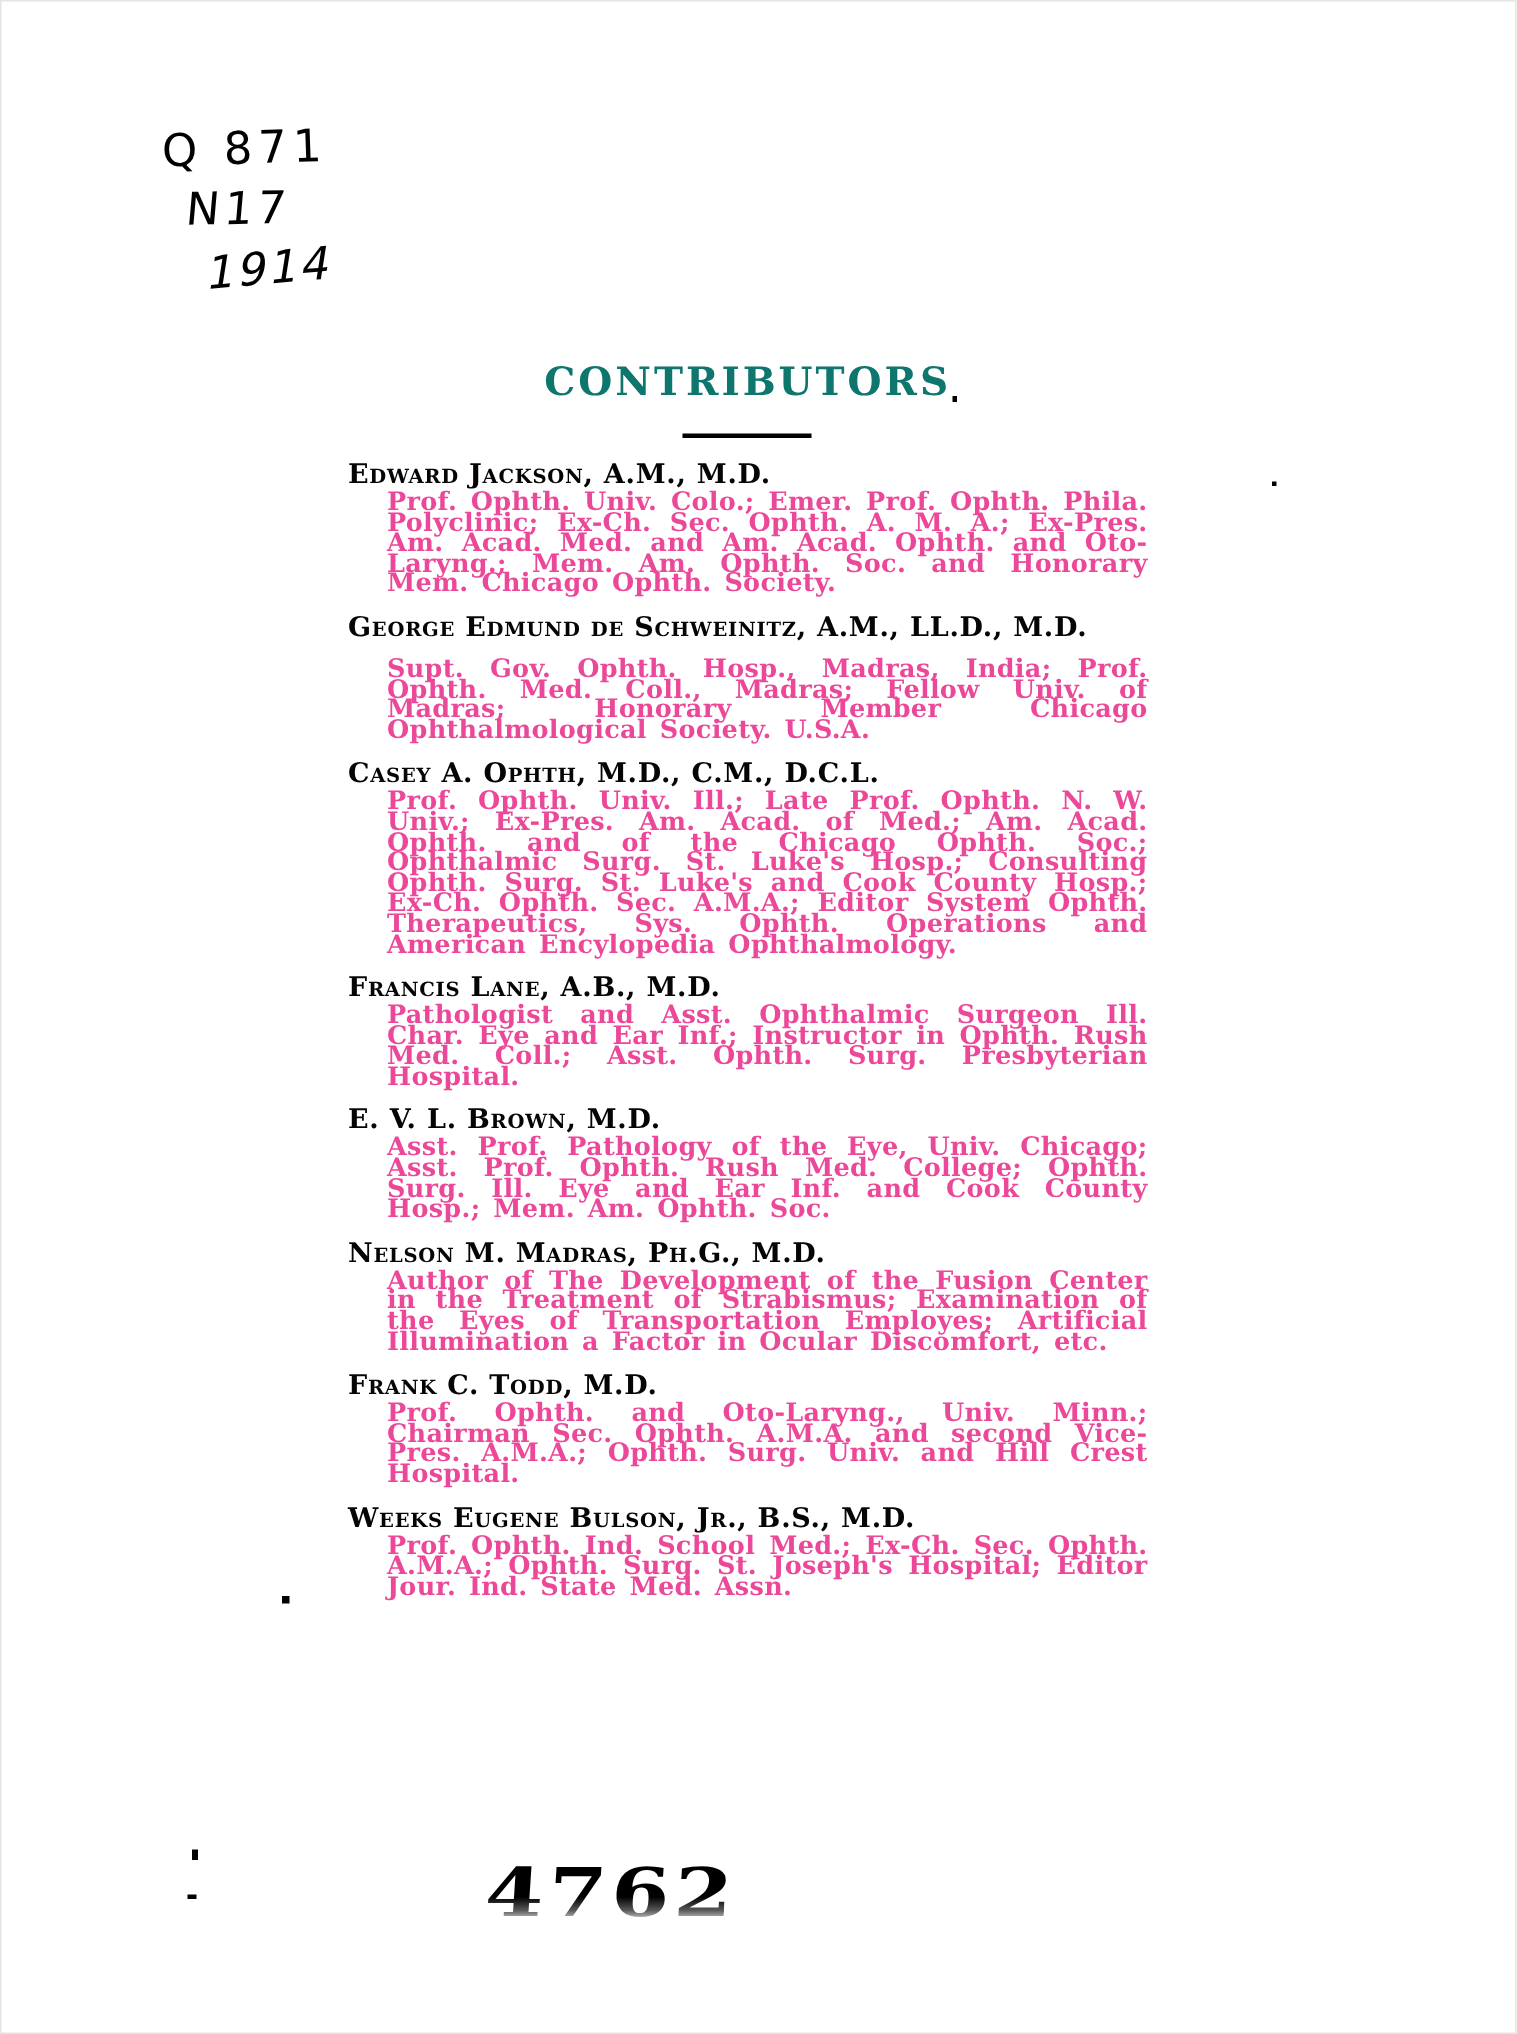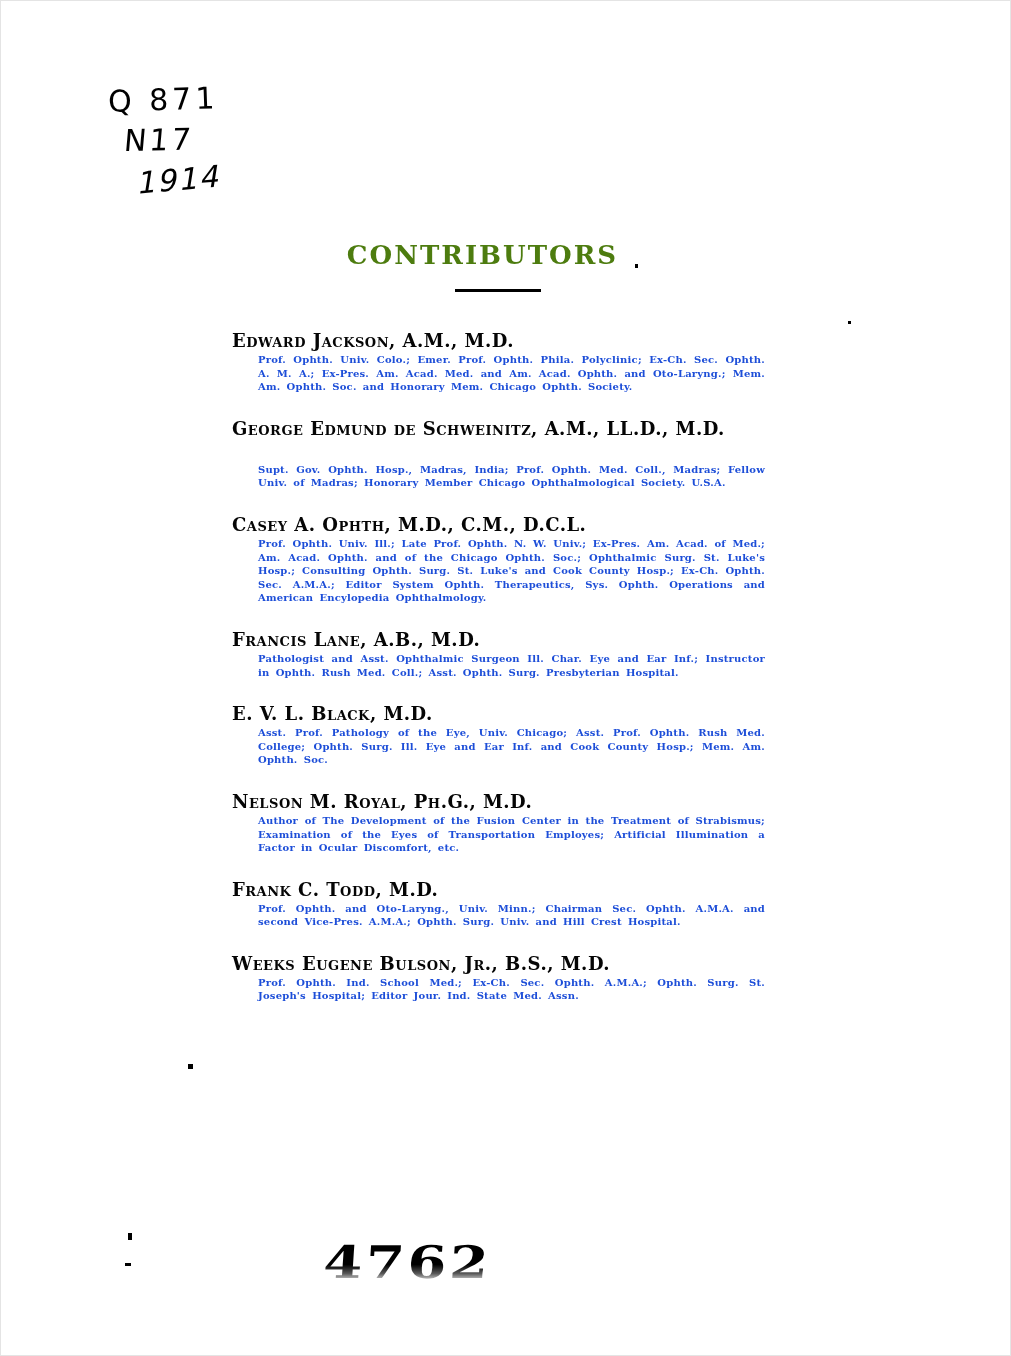--- a/index.html
+++ b/index.html
@@ -20,50 +20,50 @@
     font-size:30px;font-weight:400;color:#000;
     line-height:40px;
   }
   .callnum .hw-line{display:block;white-space:nowrap;}
   .hw1{transform:rotate(-2deg);letter-spacing:4px;}
   .hw2{transform:rotate(-1deg) skewX(-6deg);margin-left:16px;letter-spacing:3px;}
   .hw3{transform:rotate(-5deg) skewX(-14deg);margin-left:30px;letter-spacing:2px;}
 
   
   .title{
-    position:absolute;left:216px;top:240px;width:533px;
+    position:absolute;left:232px;top:240px;width:533px;
     text-align:center;
     font-size:26px;font-weight:700;letter-spacing:2px;
-    color:#4d7c0f;
+    color:#0f766e;
   }
   .title-rule{
     position:absolute;left:455px;top:289px;
     width:86px;height:3px;background:#000;
   }
 
   
   .contrib-list{
     position:absolute;left:232px;top:306px;width:533px;
   }
-  .entry{margin-bottom:11px;margin-top:24px;}
+  .entry{margin-bottom:11px;}
   .entry-name{
     font-size:18px;line-height:21px;font-weight:700;
     font-variant:small-caps;
     letter-spacing:0.5px;
     padding-left:68px;text-indent:-68px;
     margin-bottom:2px;
     color:#050505;
   }
   .entry-desc{
     margin-left:26px;width:507px;
-    font-size:10px;line-height:13.6px;font-weight:700;
+    font-size:17px;line-height:13.6px;font-weight:700;
     text-align:justify;
     word-spacing:2.5px;
     letter-spacing:0.2px;
-    color:#1d4ed8;
+    color:#ec4899;
   }
 
   
   .stamp{
     position:absolute;left:325px;top:1240px;
     width:160px;height:44px;overflow:hidden;
   }
   .stamp-text{
     font-family:"DejaVu Serif", serif;
     font-weight:700;font-size:56px;line-height:56px;
@@ -116,26 +116,26 @@
       <div class="entry-name">Casey A. Ophth, M.D., C.M., D.C.L.</div>
       <div class="entry-desc">Prof. Ophth. Univ. Ill.; Late Prof. Ophth. N. W. Univ.; Ex-Pres. Am. Acad. of Med.; Am. Acad. Ophth. and of the Chicago Ophth. Soc.; Ophthalmic Surg. St. Luke's Hosp.; Consulting Ophth. Surg. St. Luke's and Cook County Hosp.; Ex-Ch. Ophth. Sec. A.M.A.; Editor System Ophth. Therapeutics, Sys. Ophth. Operations and American Encylopedia Ophthalmology.</div>
     </div>
 
     <div class="entry">
       <div class="entry-name">Francis Lane, A.B., M.D.</div>
       <div class="entry-desc">Pathologist and Asst. Ophthalmic Surgeon Ill. Char. Eye and Ear Inf.; Instructor in Ophth. Rush Med. Coll.; Asst. Ophth. Surg. Presbyterian Hospital.</div>
     </div>
 
     <div class="entry">
-      <div class="entry-name">E. V. L. Black, M.D.</div>
+      <div class="entry-name">E. V. L. Brown, M.D.</div>
       <div class="entry-desc">Asst. Prof. Pathology of the Eye, Univ. Chicago; Asst. Prof. Ophth. Rush Med. College; Ophth. Surg. Ill. Eye and Ear Inf. and Cook County Hosp.; Mem. Am. Ophth. Soc.</div>
     </div>
 
     <div class="entry">
-      <div class="entry-name">Nelson M. Royal, Ph.G., M.D.</div>
+      <div class="entry-name">Nelson M. Madras, Ph.G., M.D.</div>
       <div class="entry-desc">Author of The Development of the Fusion Center in the Treatment of Strabismus; Examination of the Eyes of Transportation Employes; Artificial Illumination a Factor in Ocular Discomfort, etc.</div>
     </div>
 
     <div class="entry">
       <div class="entry-name">Frank C. Todd, M.D.</div>
       <div class="entry-desc">Prof. Ophth. and Oto-Laryng., Univ. Minn.; Chairman Sec. Ophth. A.M.A. and second Vice-Pres. A.M.A.; Ophth. Surg. Univ. and Hill Crest Hospital.</div>
     </div>
 
     <div class="entry">
       <div class="entry-name">Weeks Eugene Bulson, Jr., B.S., M.D.</div>

